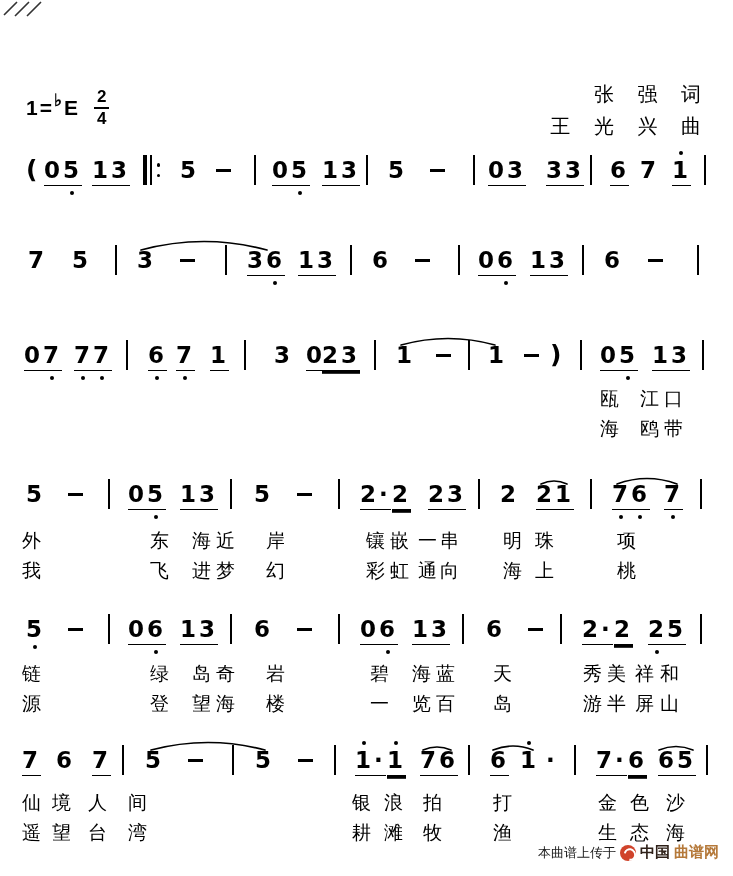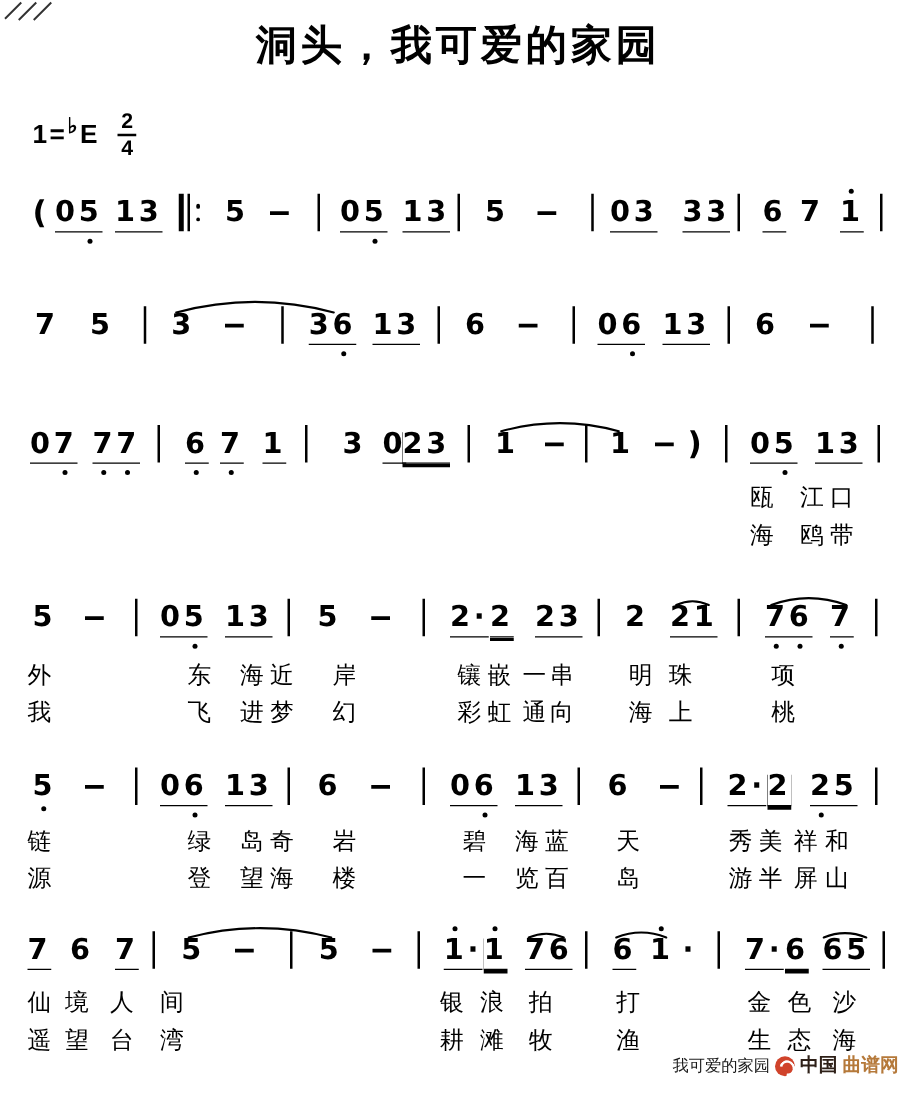--- a/index.html
+++ b/index.html
@@ -56,36 +56,39 @@
 </style>
 </head>
 <body>
 
 <div id="score">
 
   <svg class="corner-hatch" width="52" height="18" viewBox="0 0 52 18">
     <path d="M4 15 L17 2 M15 16 L29 2 M27 16 L41 2" stroke="#333" stroke-width="1.6" fill="none"></path>
   </svg>
 
-  <div class="title">洞头，我可爱的家园</div>
 
   <div class="keysig">
     <span>1</span>
       <span>=</span>
       <span class="flat">♭</span>
       <span>E</span>
     <span class="frac">
       <span class="num">2</span>
       <span class="den">4</span>
     </span>
   </div>
 
+  <div class="credits">
+    <div>张 强 词</div>
+    <div>王 光 兴 曲</div>
+  </div>
 
   <div class="footer">
-    <span class="note-text">我可爱的家园</span>
+    <span class="note-text">本曲谱上传于</span>
     <span class="logo-mark"></span>
     <span class="brand-bold">中国</span>
     <span class="brand-light">曲谱网</span>
   </div>
 <div class="mline" style="top: 158px;">
       <span class="tok paren" style="left: 26px;"><span class="ch">(</span></span>
       <span class="tok u1" style="left: 44px;"><span class="ch">0</span><span class="ch">5<i class="odot lo"></i></span></span>
       <span class="tok u1" style="left: 92px;"><span class="ch">1</span><span class="ch">3</span></span>
       <span class="tok repeat" style="left: 143px;">
         <span class="rb rb1"></span>

